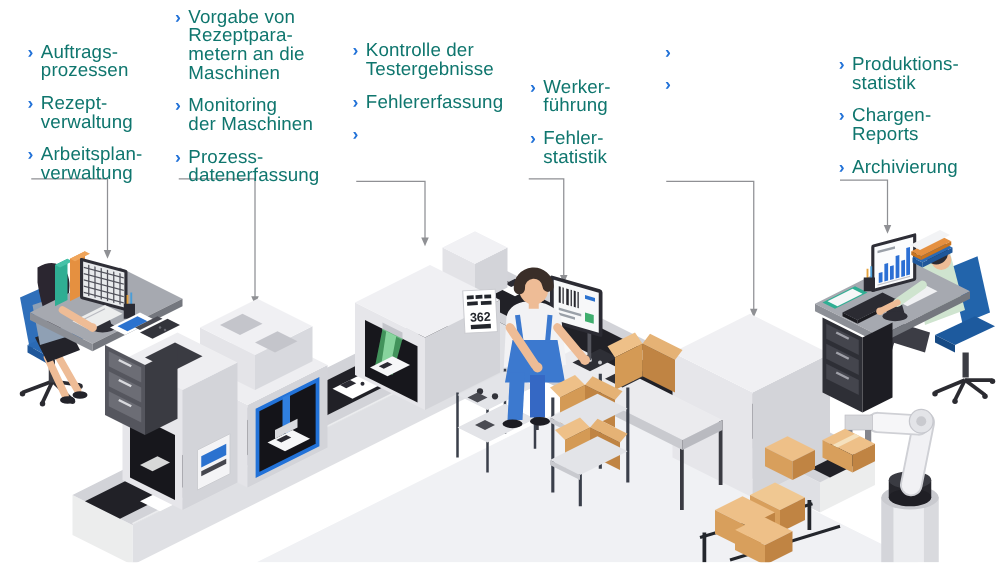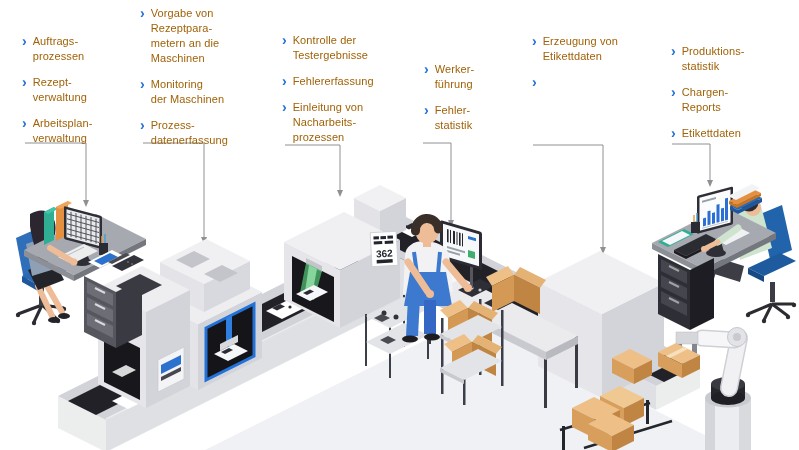--- a/index.html
+++ b/index.html
@@ -2,21 +2,21 @@
 <html><head>
 <meta charset="utf-8">
 <style>
   html,body{margin:0;padding:0;background:#ffffff;}
   .canvas{position:relative;width:799px;height:450px;background:#ffffff;overflow:hidden;
           font-family:"Liberation Sans",sans-serif;}
   .scene{position:absolute;left:0;top:0;width:799px;height:450px;}
   .col{position:absolute;}
   .item{display:flex;gap:6px;margin-bottom:11px;}
   .chev{color:#2272d8;font-weight:700;font-size:14px;line-height:15px;flex:0 0 auto;}
-  .lbl{white-space:pre-line;color:#a16207;font-size:11px;line-height:15px;letter-spacing:.1px;}
+  .lbl{white-space:pre-line;color:#0f766e;font-size:15px;line-height:15px;letter-spacing:.1px;}
   svg text{font-family:"Liberation Sans",sans-serif;}
 </style>
 </head>
 <body>
 
 <div class="canvas">
 
 <svg class="scene" viewBox="0 0 799 450">
 
   <g stroke="#8f9094" stroke-width="1" fill="none">
@@ -502,60 +502,55 @@
     <span class="chev">›</span>
     <span class="lbl">Kontrolle der
 Testergebnisse</span>
   </div>
   <div class="item">
     <span class="chev">›</span>
     <span class="lbl">Fehlererfassung</span>
   </div>
   <div class="item">
     <span class="chev">›</span>
-    <span class="lbl">Einleitung von
-Nacharbeits-
-prozessen</span>
   </div>
 </div>
 
 <div class="col" style="left:424px;top:62px;width:100px">
   <div class="item">
     <span class="chev">›</span>
     <span class="lbl">Werker-
 führung</span>
   </div>
   <div class="item">
     <span class="chev">›</span>
     <span class="lbl">Fehler-
 statistik</span>
   </div>
 </div>
 
 <div class="col" style="left:532px;top:34px;width:130px">
   <div class="item">
     <span class="chev">›</span>
-    <span class="lbl">Erzeugung von
-Etikettdaten</span>
   </div>
   <div class="item">
     <span class="chev">›</span>
   </div>
 </div>
 
 <div class="col" style="left:671px;top:44px;width:120px">
   <div class="item">
     <span class="chev">›</span>
     <span class="lbl">Produktions-
 statistik</span>
   </div>
   <div class="item">
     <span class="chev">›</span>
     <span class="lbl">Chargen-
 Reports</span>
   </div>
   <div class="item">
     <span class="chev">›</span>
-    <span class="lbl">Etikettdaten</span>
+    <span class="lbl">Archivierung</span>
   </div>
 </div>
 
 </div>
 
 </body></html>

